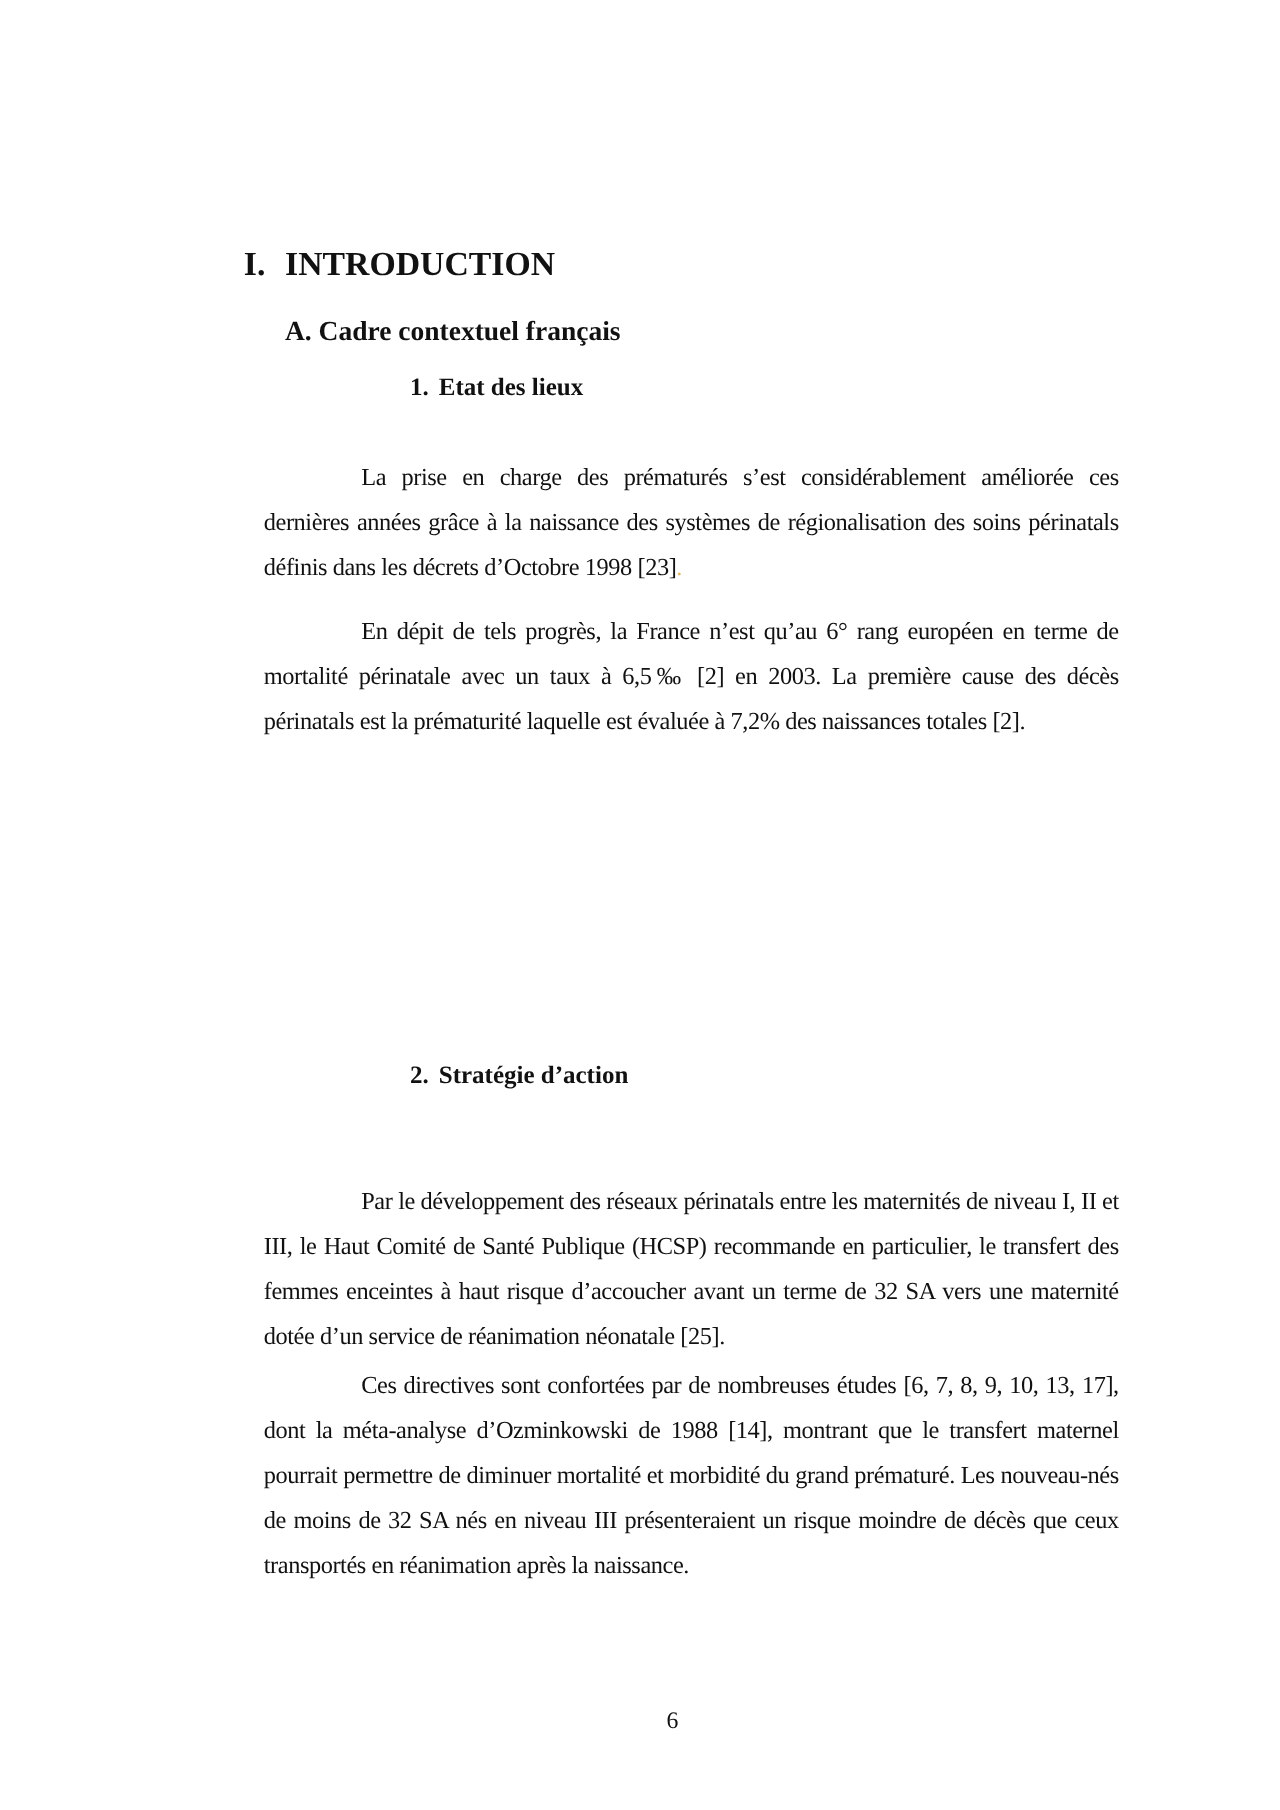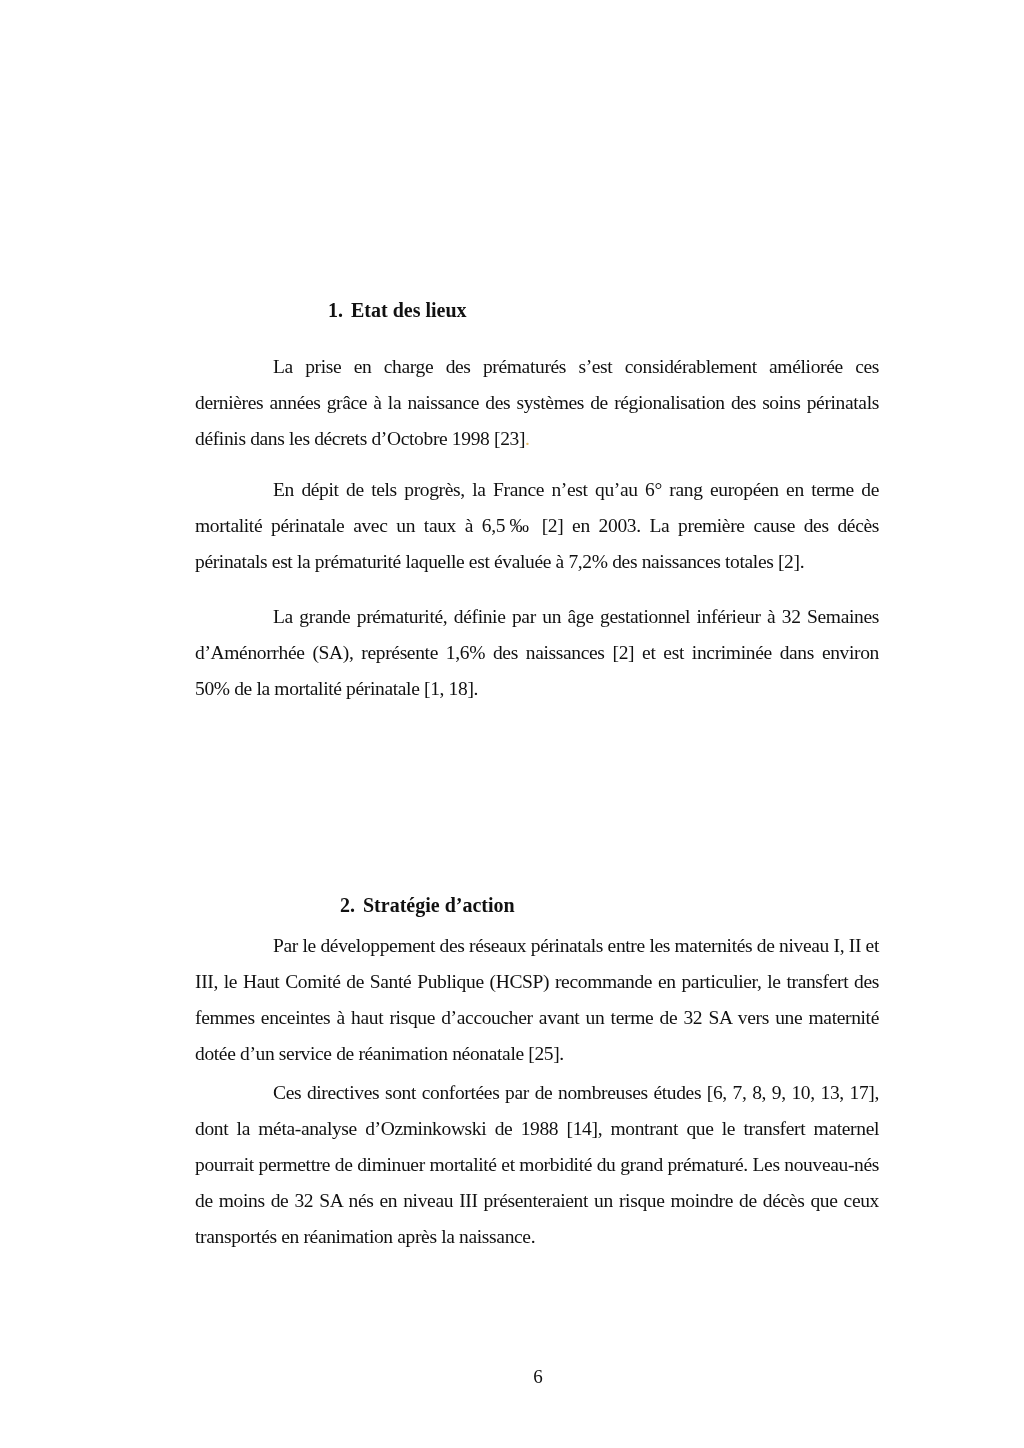--- a/index.html
+++ b/index.html
@@ -42,30 +42,30 @@
     .h3 {
       position: absolute;
       left: 320px;
       top: 299px;
       font-size: 20px;
       font-weight: bold;
       white-space: nowrap;
       text-align: center;
     }
     .h3 .num { display: inline-block; width: 31px; }
-    .h3b { top: 894px; margin-left: 12px; }
+    .h3b { top: 849px; }
     .para {
       position: absolute;
       left: 195px;
       width: 684px;
       font-size: 19.5px;
       line-height: 36px;
       text-align: justify;
       text-indent: 78px;
-      margin: 0;
+      margin: 16px;
       letter-spacing: -0.35px;
     }
     .p1 { top: 349px; }
     .p2 { top: 472px; }
     .p3 { top: 599px; }
     .p4 { top: 706px; }
     .p5 { top: 928px; }
     .p6 { top: 1075px; }
     .dot-accent { color: #e8b860; }
     .page-number {
@@ -75,31 +75,34 @@
       top: 1366px;
       text-align: center;
       font-size: 19px;
     }
   </style>
 </head>
 <body>
 
 <div class="page">
 
+  <div class="h1">
+    <span class="num">I.</span><span>INTRODUCTION</span>
+  </div>
 
+  <div class="h2">A. Cadre contextuel français</div>
 
   <div class="h3">
     <span class="num">1.</span><span>Etat des lieux</span>
   </div>
 
   <p class="para p1"><span>La prise en charge des prématurés s’est considérablement améliorée ces dernières années grâce à la naissance des systèmes de régionalisation des soins périnatals définis dans les décrets d’Octobre 1998 [23]</span><span class="dot-accent">.</span></p>
 
   <p class="para p2">En dépit de tels progrès, la France n’est qu’au 6° rang européen en terme de mortalité périnatale avec un taux à 6,5‰ [2] en 2003. La première cause des décès périnatals est la prématurité laquelle est évaluée à 7,2% des naissances totales [2].</p>
 
-  <p class="para p3">La grande prématurité, définie par un âge gestationnel inférieur à 32 Semaines d’Aménorrhée (SA), représente 1,6% des naissances [2] et est incriminée dans environ 50% de la mortalité périnatale [1, 18].</p>
 
 
   <div class="h3 h3b">
     <span class="num">2.</span><span>Stratégie d’action</span>
   </div>
 
   <p class="para p5">Par le développement des réseaux périnatals entre les maternités de niveau I, II et III, le Haut Comité de Santé Publique (HCSP) recommande en particulier, le transfert des femmes enceintes à haut risque d’accoucher avant un terme de 32 SA vers une maternité dotée d’un service de réanimation néonatale [25].</p>
 
   <p class="para p6">Ces directives sont confortées par de nombreuses études [6, 7, 8, 9, 10, 13, 17], dont la méta-analyse d’Ozminkowski de 1988 [14], montrant que le transfert maternel pourrait permettre de diminuer mortalité et morbidité du grand prématuré. Les nouveau-nés de moins de 32 SA nés en niveau III présenteraient un risque moindre de décès que ceux transportés en réanimation après la naissance.</p>
 

